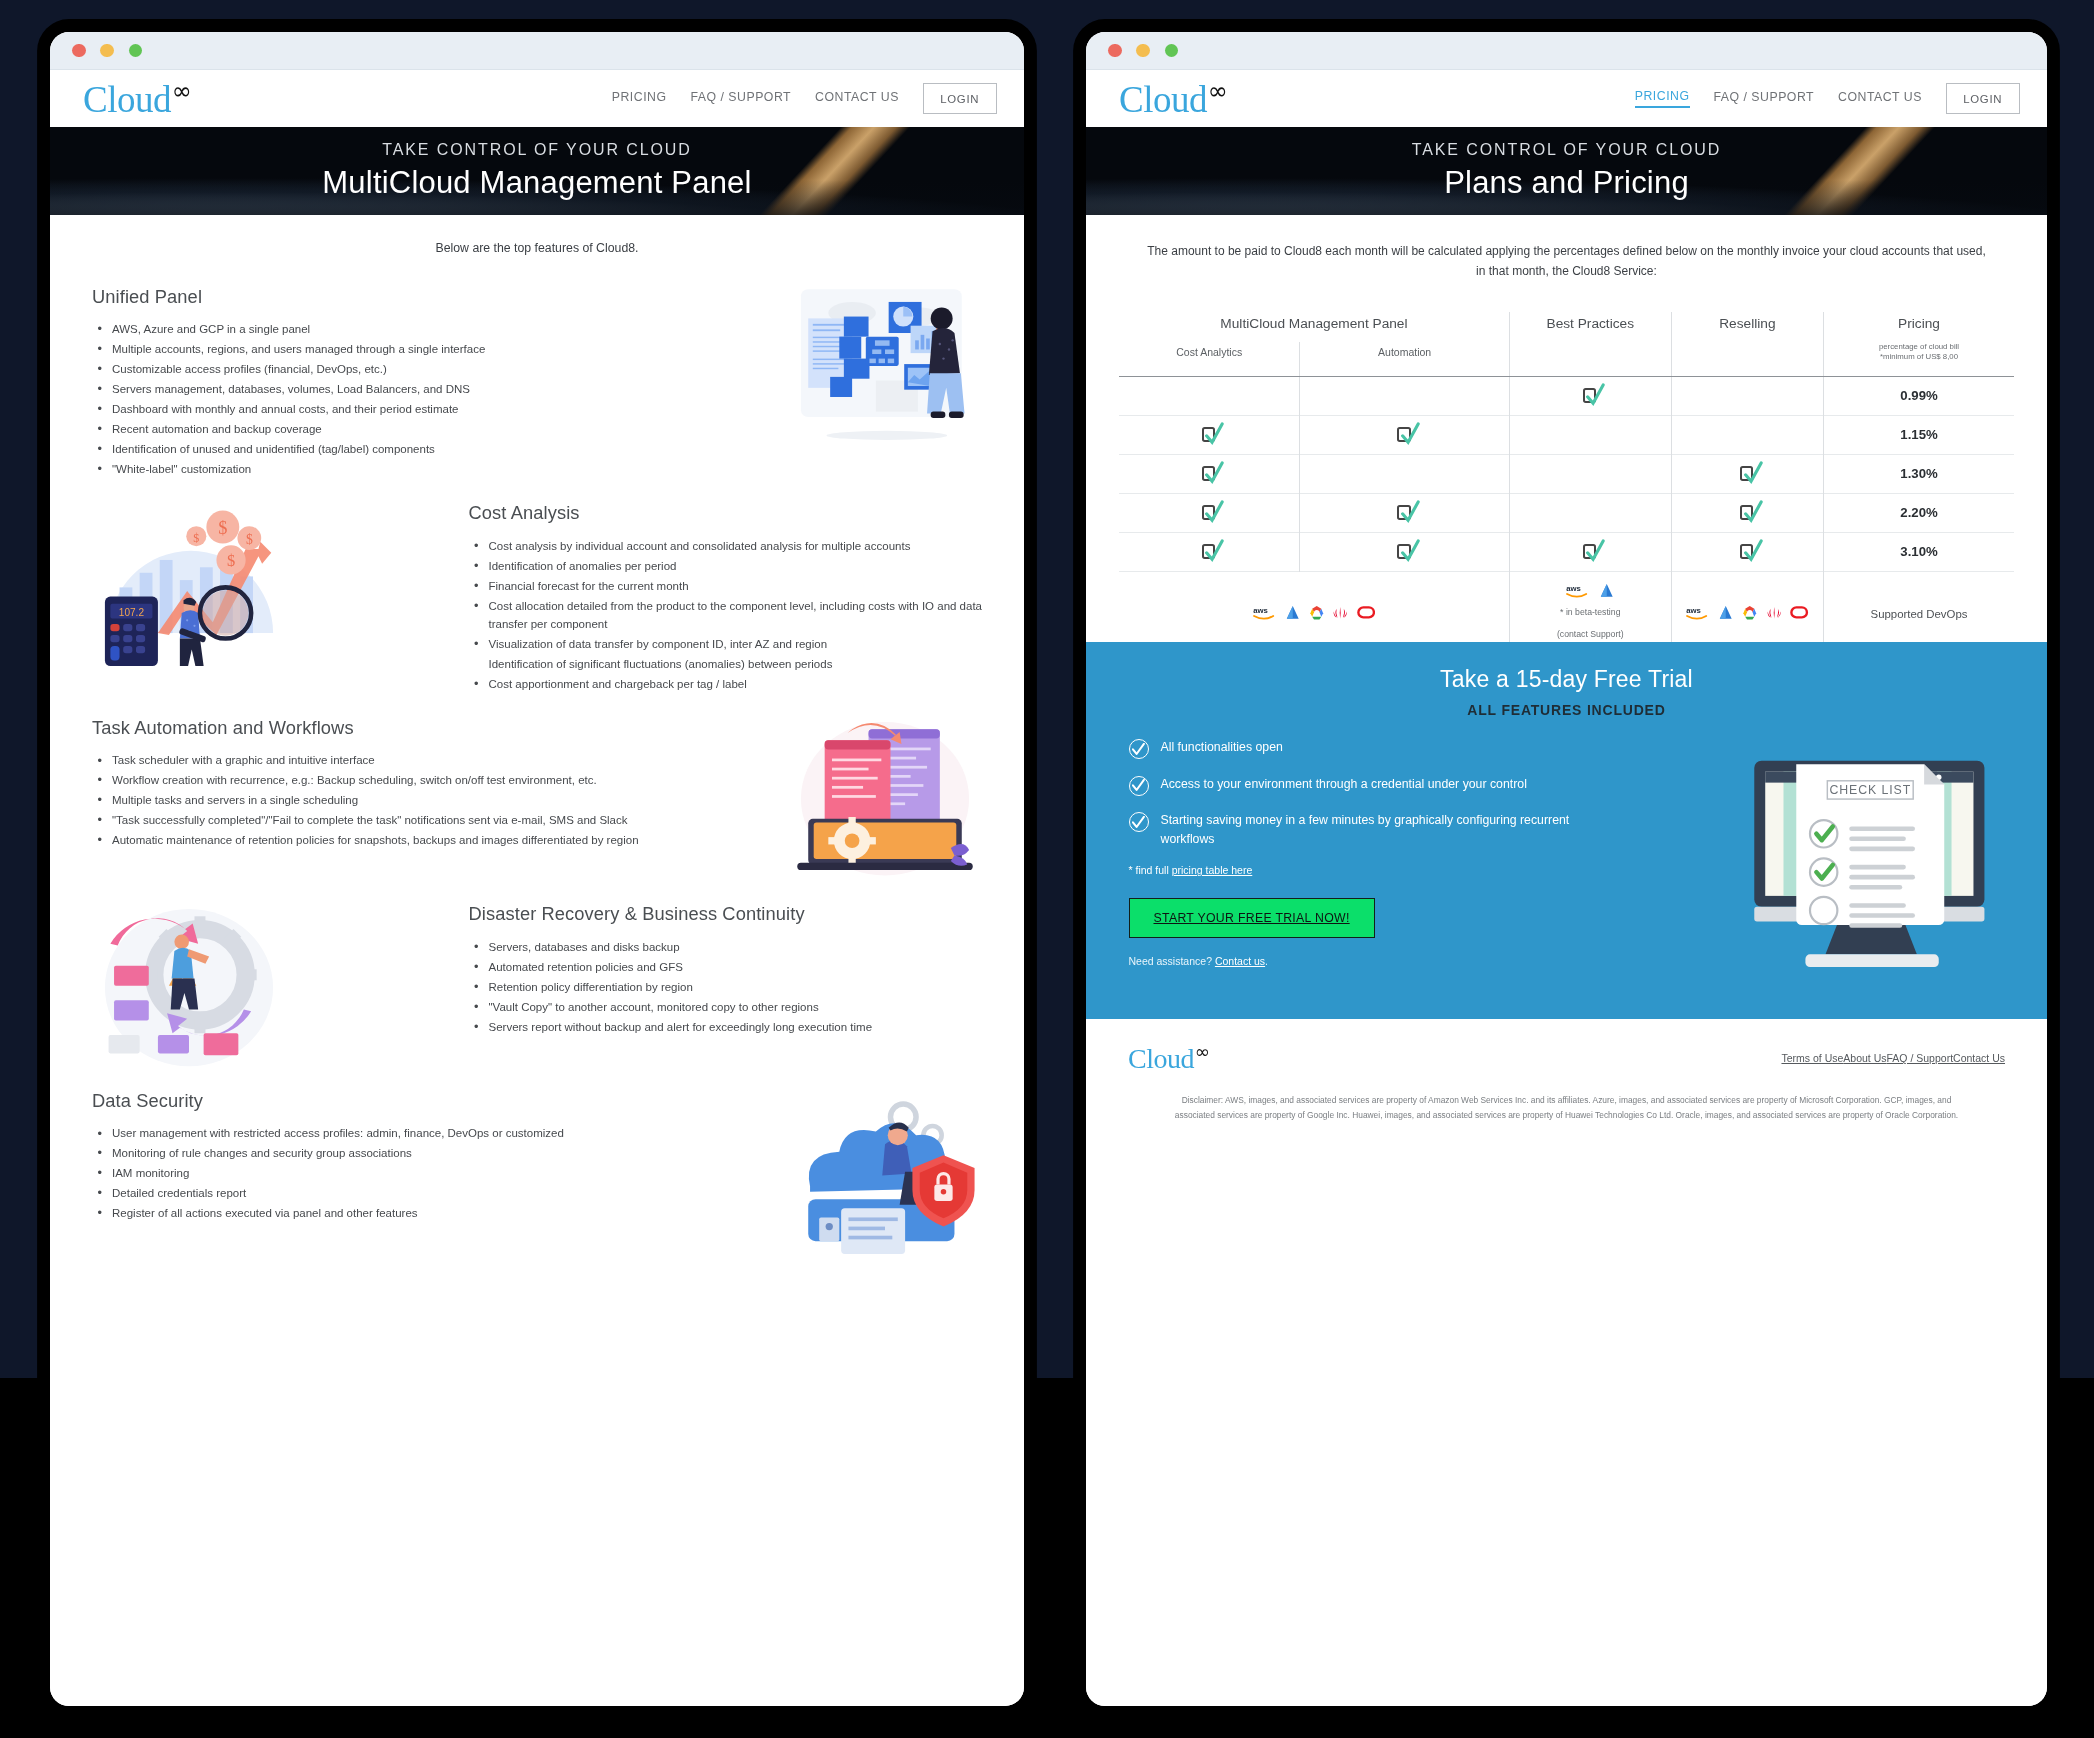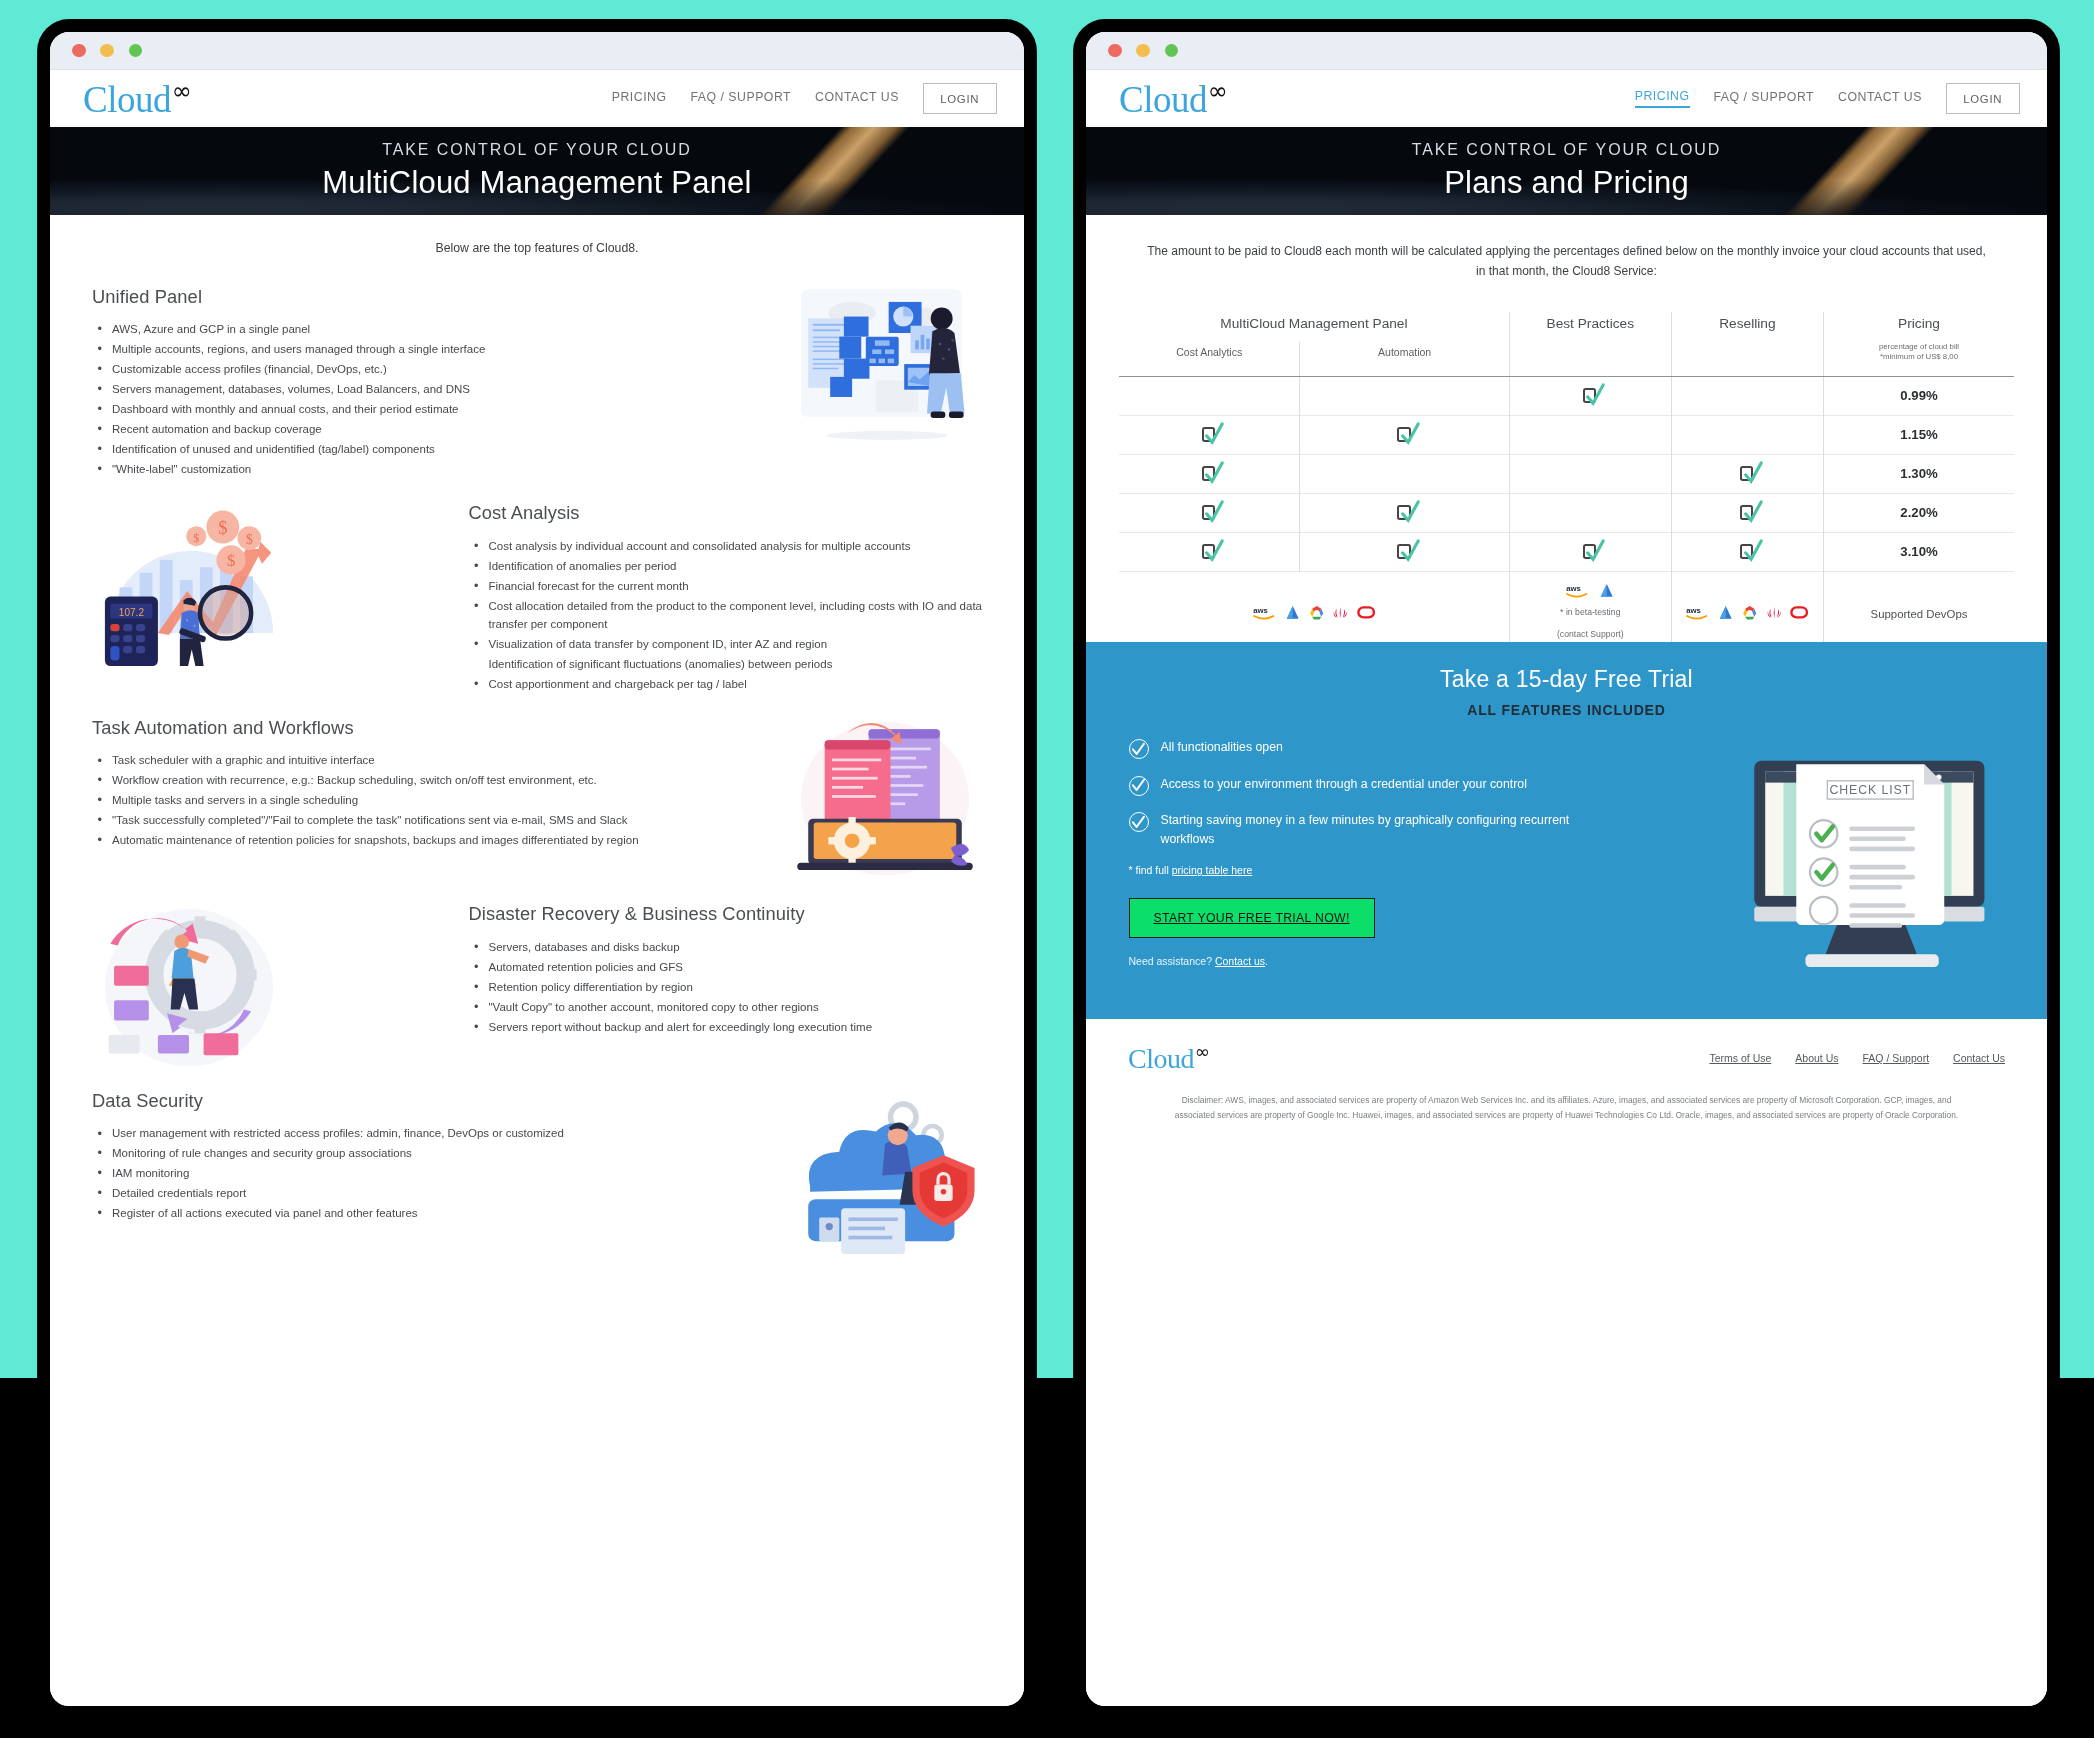--- a/index.html
+++ b/index.html
@@ -2,21 +2,21 @@
 <html style="font-size:14.6px"><head>
 <meta charset="utf-8">
 <style>
   * { box-sizing: border-box; margin: 0; padding: 0; }
   html, body {
     width: 2094px; height: 1739px;
     background: #000000;
     font-family: "Liberation Sans", sans-serif;
     overflow: hidden;
   }
-  .stage { position: relative; width: 2094px; height: 1378px; background:#5eead4; }
+  .stage { position: relative; width: 2094px; height: 1378px; background:#0f172a; }
 
   
   .win {
     position: absolute;
     background: #ffffff;
     border: 12.8px solid #000000;
     border-radius: 31px;
     overflow: hidden;
     box-shadow: 0 0 0 0.9px #000;
   }
@@ -129,21 +129,21 @@
   }
   .assist { color:#e9f5fb; font-size:10.5px; margin: 17.4px 0 0 5.5px;}
   .assist a { color:#fff; }
   .trial-art { flex: 0 0 274px; position:relative; height: 238px; margin-top:5.5px; }
 
   
   .footer { background:#fff; padding: 24px 42px 0; }
   .footer-top { display:flex; align-items:center; justify-content:space-between; }
   .footer .logo { font-size:28px; }
   .footer .logo .inf { font-size:18.3px; }
-  .flinks { display:flex; gap:24px; }
+  .flinks { display:flex; }
   .flinks a { font-size:10.5px; color:#55595d; }
   .disclaimer { text-align:center; font-size:8.4px; color:#7a7e82; line-height:1.75; padding: 20px 40px 0; }
 </style>
 </head>
 <body>
 
 <div class="stage">
 
   <div class="win win-left">
     <div class="titlebar">

